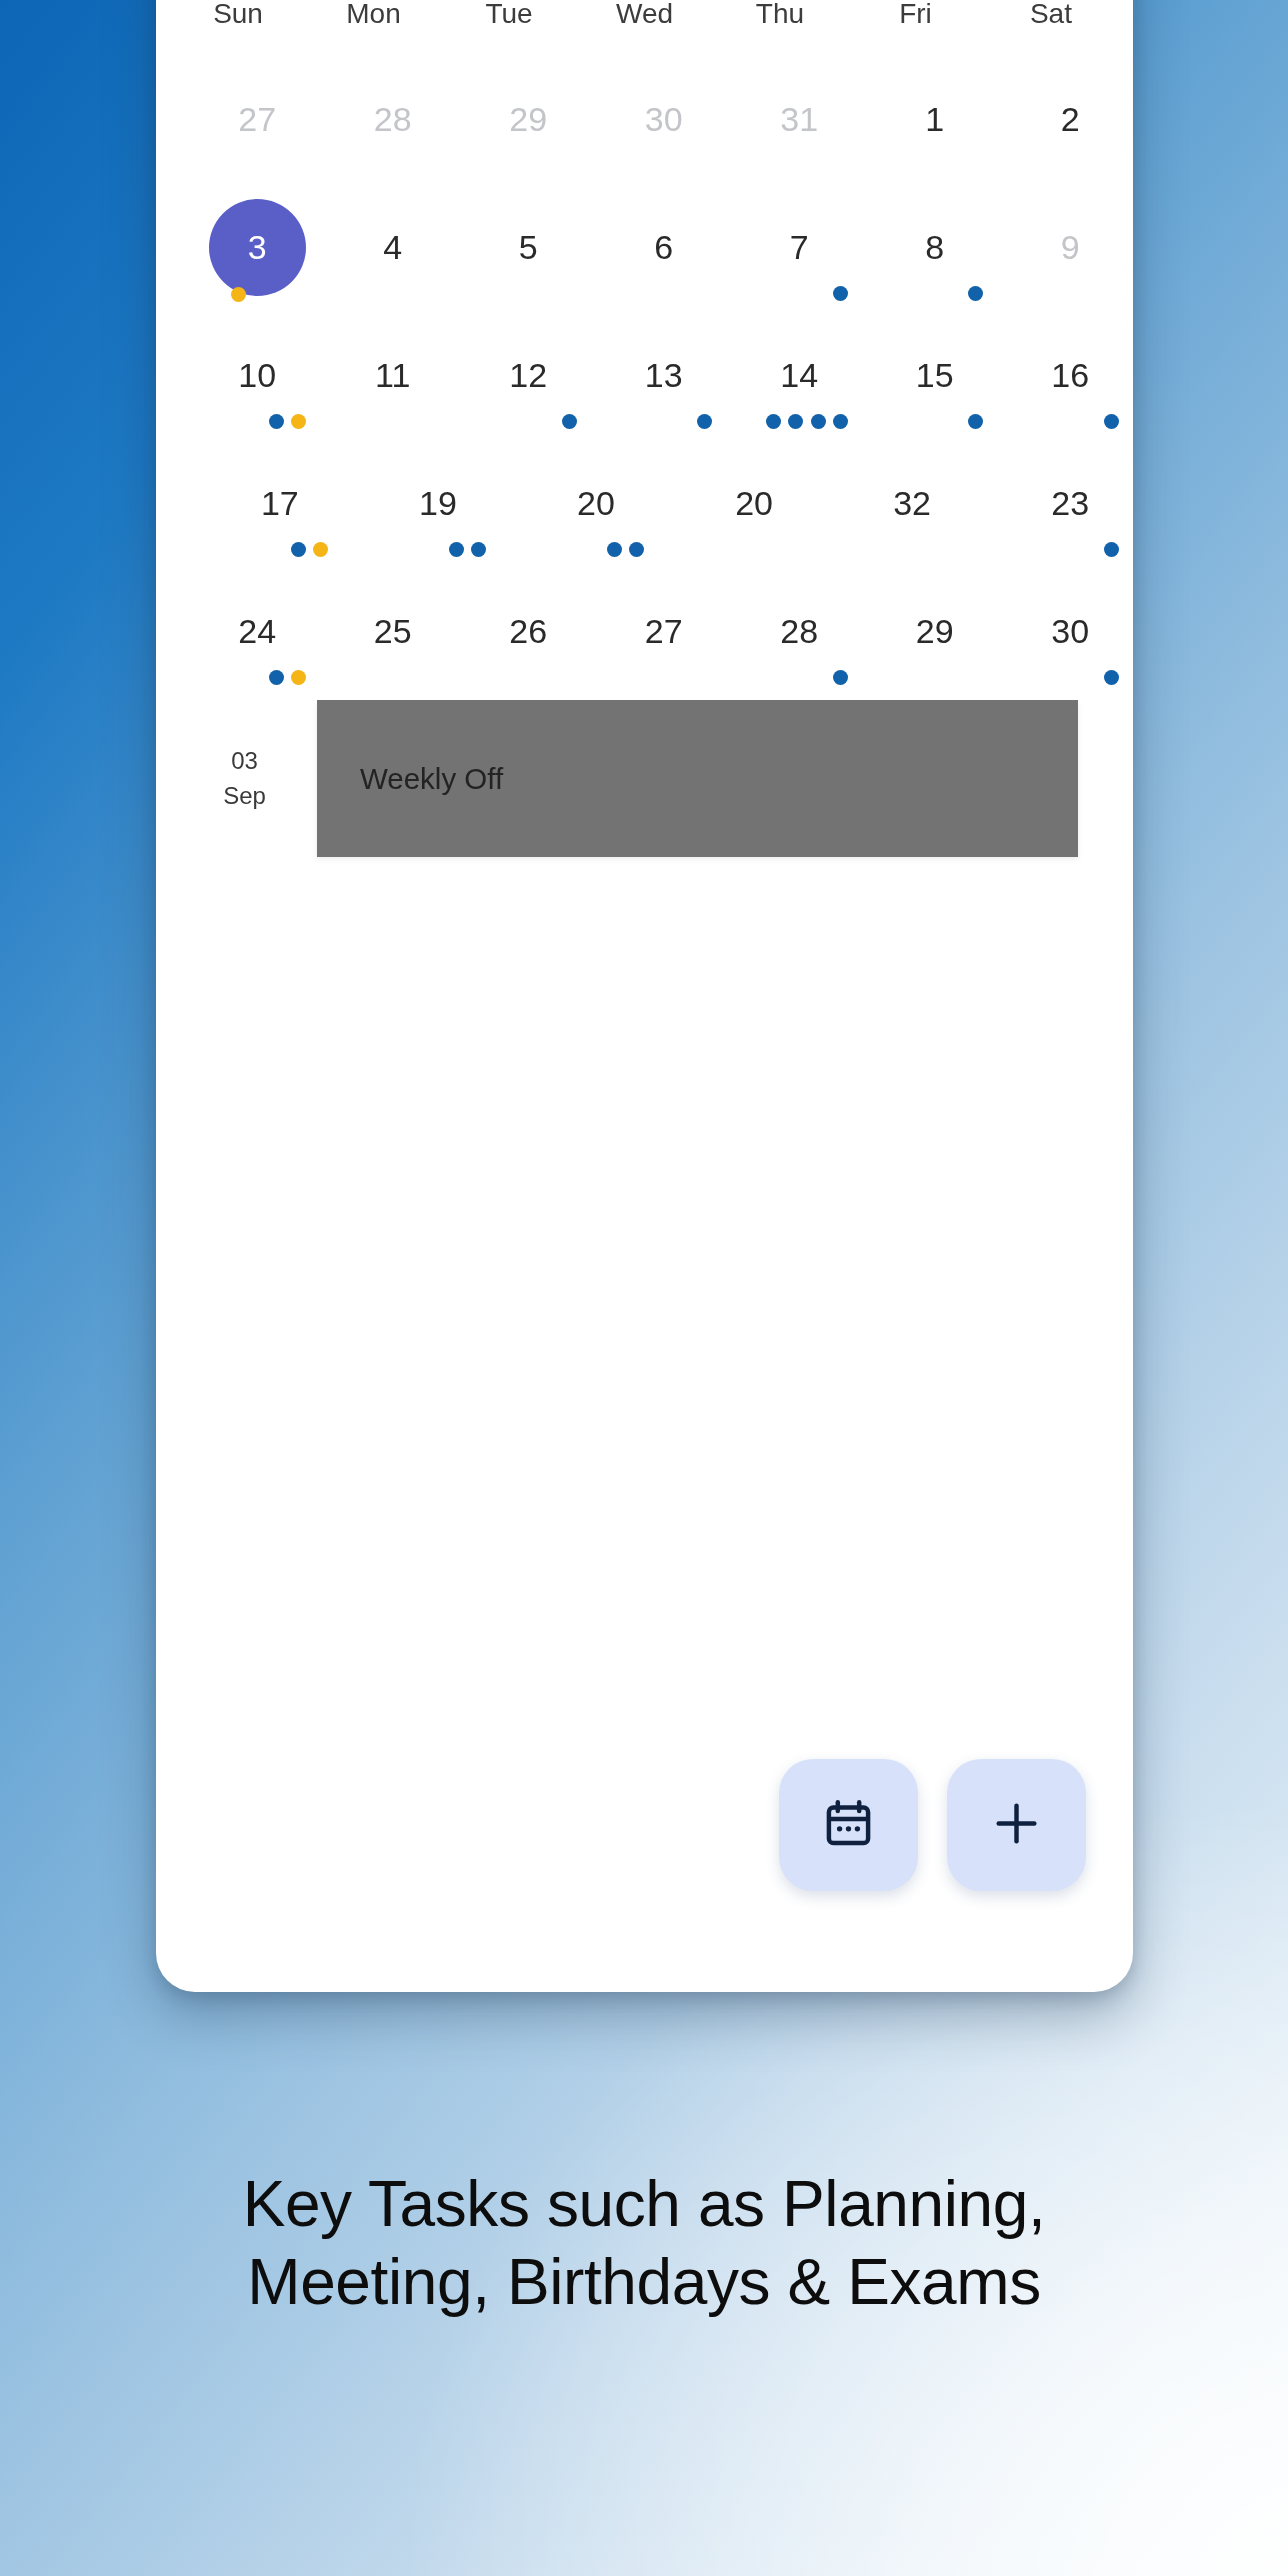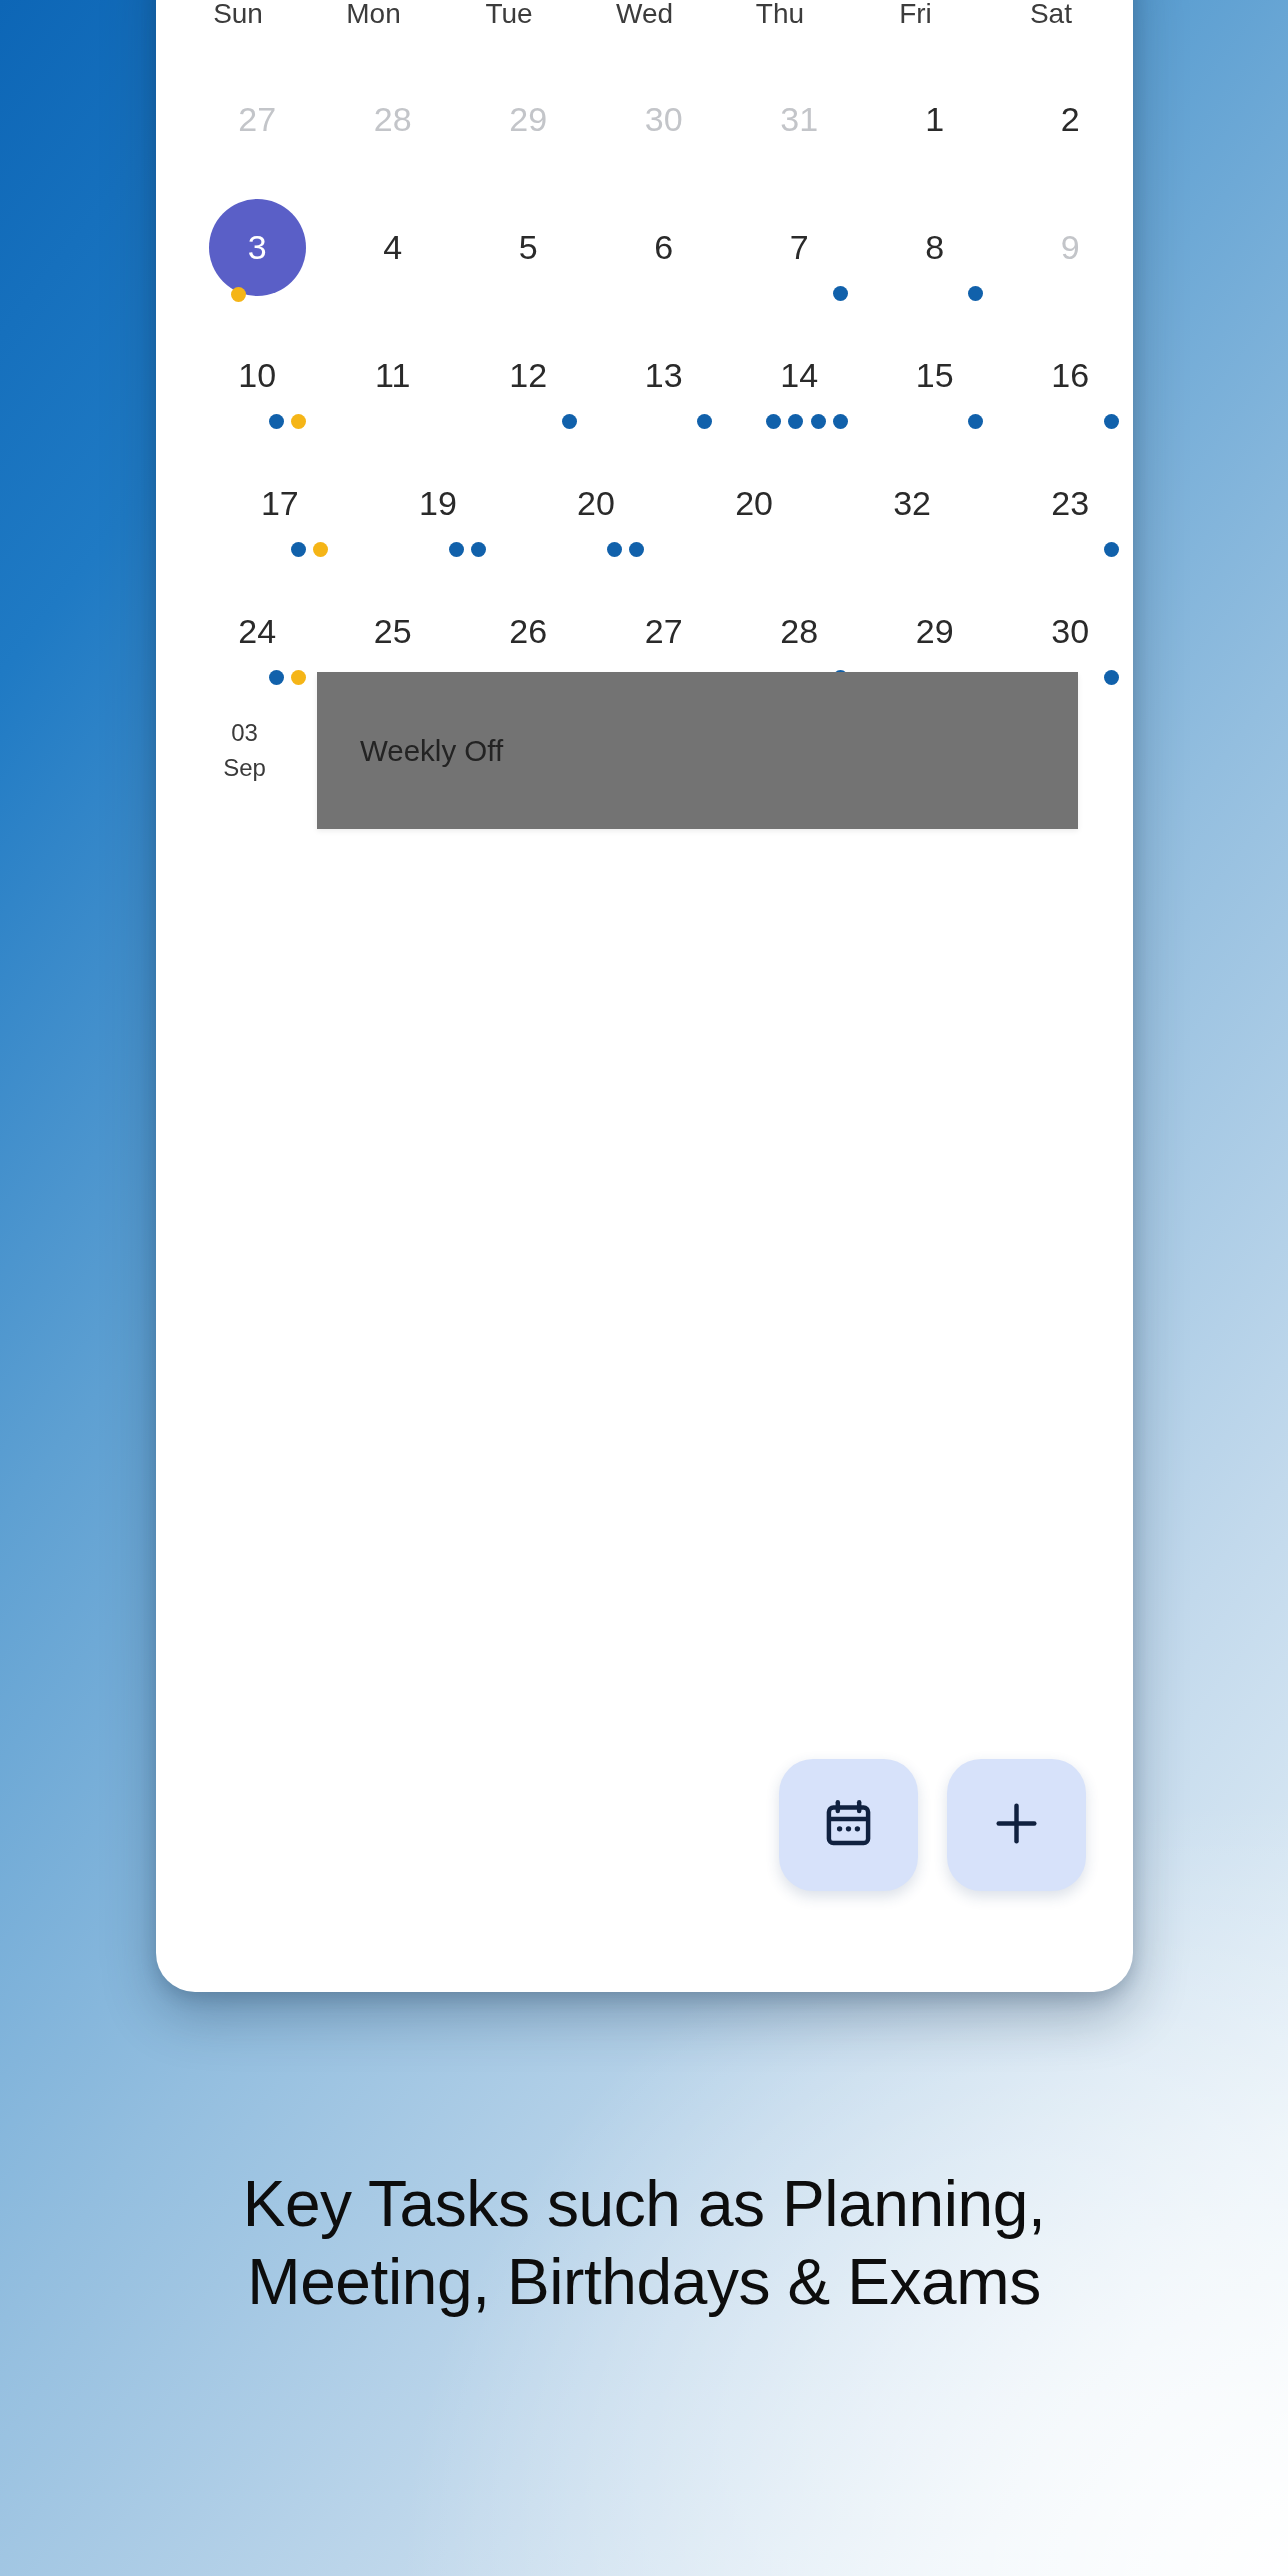--- a/index.html
+++ b/index.html
@@ -133,21 +133,21 @@
     position: absolute;
     top: 97px;
     left: 0; right: 0;
     margin-top: 0;
   }
 
   
   .event-list {
     position: absolute;
     left: 0;
-    top: 744px;
+    top: 772px;
     width: 100%;
     box-sizing: border-box;
     padding: 0 0 0 16px;
   }
   .event-row {
     display: flex;
     align-items: stretch;
   }
   .event-date {
     width: 145px;

